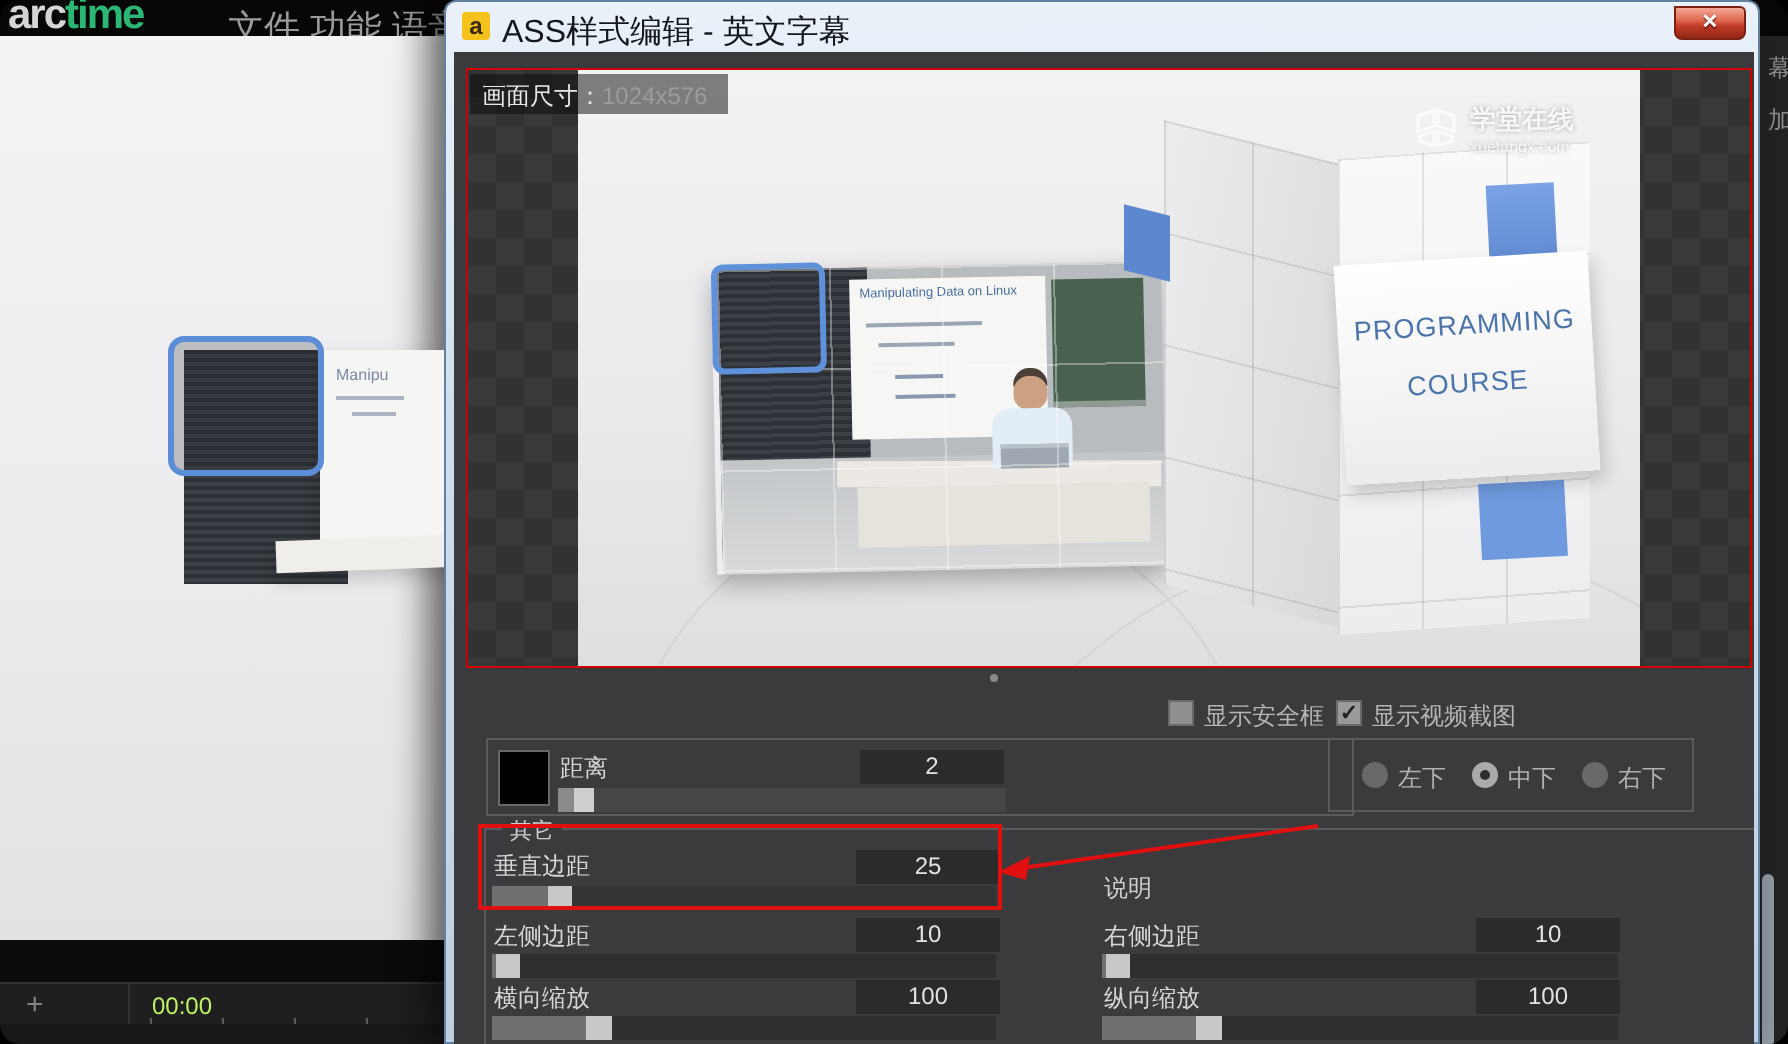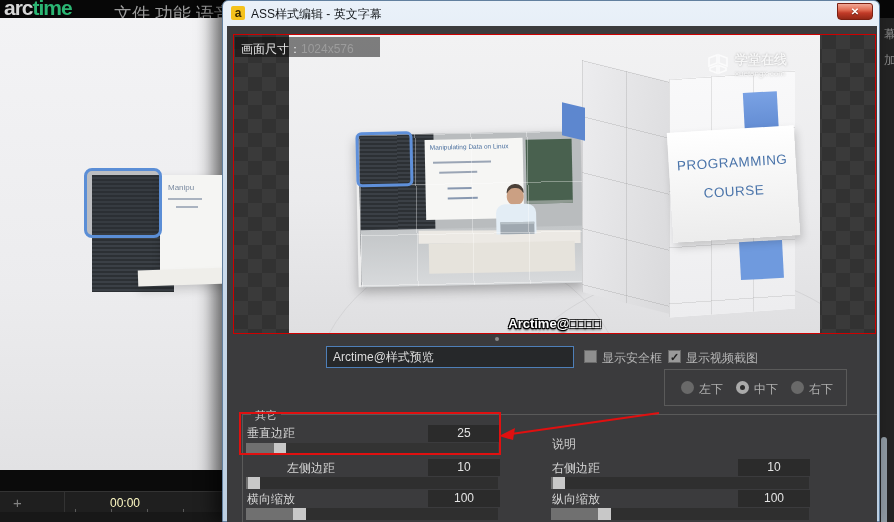--- a/index.html
+++ b/index.html
@@ -1,19 +1,19 @@
 <!DOCTYPE html>
 <html><head>
 <meta charset="utf-8">
 <style>
   * { margin:0; padding:0; box-sizing:border-box; }
   html,body { width:894px; height:522px; overflow:hidden; background:#000;
     font-family:"Liberation Sans", sans-serif; }
   .abs { position:absolute; }
-  #stage { position:relative; width:894px; height:522px; background:#0b0b0b; overflow:hidden; }
+  #stage { position:relative; width:894px; height:522px; background:#0b0b0b; overflow:hidden;border-radius:10px; }
 
   
   #topbar { left:0; top:0; width:894px; height:18px; background:#070707; }
   #logo { left:4px; top:-4px; font-size:21px; font-weight:bold; letter-spacing:-1px; }
   #logo .arc { color:#d6d6d6; } #logo .time { color:#2bb673; }
   .menu-item { top:2px; color:#9b9b9b; font-size:18px; }
   #menu-0 { left:114px; } #menu-1 { left:155px; } #menu-2 { left:196px; }
 
   #bpreview { left:0; top:18px; width:222px; height:452px; overflow:hidden;
     background:linear-gradient(180deg,#f3f3f5 0%,#ececee 60%,#e2e2e4 100%); }
@@ -29,49 +29,49 @@
   .bdesk { left:138px; top:251px; width:92px; height:16px; background:#efeeea; z-index:4;
     transform:rotate(-2deg); box-shadow:0 6px 8px rgba(0,0,0,.12); }
 
   
   #t-rowA { left:0; top:470px; width:222px; height:21px; background:#141414; }
   #t-time { left:-3px; top:3px; color:#e79a3c; font-size:13px; border-bottom:1px dotted #a87327; }
   #t-dot  { left:71px; top:4px; width:11px; height:11px; border-radius:50%; background:#3eb94e; }
   #t-rowB { left:0; top:491px; width:222px; height:21px; background:#1f1f1f; border-top:1px solid #333; }
   #t-plus { left:13px; top:2px; color:#828282; font-size:15px; }
   #t-div  { left:64px; top:0; width:1px; height:21px; background:#333; }
-  #t-ruler{ left:76px; top:4px; color:#fef9c3; font-size:12px;margin-left:34px; }
+  #t-ruler{ left:76px; top:4px; color:#bef264; font-size:12px; }
   .tick { top:509px; width:1px; height:5px; background:#5a5a5a; }
   #t-rowC { left:0; top:512px; width:222px; height:10px; background:#181818; }
 
   
   #rstrip { left:880px; top:18px; width:14px; height:504px; background:#232323; overflow:hidden; }
   .rfrag { left:4px; color:#8a8a8a; font-size:12px; }
   #rfrag-0 { top:8px; } #rfrag-1 { top:34px; }
   #rscroll { left:1px; top:419px; width:6px; height:103px; background:#8f9aa3; border-radius:3px; }
 
   
   #dlg { left:222px; top:0; width:658px; height:522px;
     background:linear-gradient(180deg,#eaf1f9 0%,#cfdeee 40%,#bccfe2 100%);
     border:1px solid #62809f; border-radius:6px 6px 0 0;
     box-shadow:-8px 0 18px rgba(0,0,0,.6); }
   #dlg-title-bar { left:0; top:0; width:100%; height:25px; }
   #dlg-icon { left:8px; top:5px; width:14px; height:14px; background:#f5c21c; color:#3a2a00;
     font-weight:bold; font-size:12px; text-align:center; line-height:14px; border-radius:2px; }
-  #dlg-title { left:28px; top:5px; font-size:12px; color:#14181c; }
+  #dlg-title { left:28px; top:5px; font-size:16px; color:#14181c; }
   #dlg-close { left:614px; top:2px; width:36px; height:17px; border-radius:0 3px 4px 4px;
     background:linear-gradient(180deg,#f2a896 0%,#e06a51 40%,#c03a27 60%,#932716 100%);
     border:1px solid #7c2012; color:#fff; font-size:10px; font-weight:bold;
     text-align:center; line-height:15px; text-shadow:0 1px 1px rgba(0,0,0,.5); }
   #dlg-client { left:4px; top:25px; width:650px; height:497px; background:#3b3b3d; overflow:hidden; }
 
   
   #pv { left:6px; top:8px; width:643px; height:300px; border:1px solid #cf0000; overflow:hidden;
     background:repeating-conic-gradient(#3a3a3a 0% 25%, #323232 0% 50%) 0 0/28px 28px; }
-  #chip { left:1px; top:2px; height:20px; padding:2px 26px 0 6px; background:rgba(8,8,8,.5); z-index:9; }
+  #chip { left:1px; top:2px; height:20px; padding:2px 10px 0 6px; background:rgba(8,8,8,.5); z-index:9; }
   #chip .lab { color:#e8e8e8; font-size:12px; } #chip .val { color:#9c9c9c; font-size:12px; }
   #video { left:55px; top:0; width:531px; height:298px; overflow:hidden;
     background:linear-gradient(180deg,#f2f2f3 0%,#ebebed 55%,#dfdfe1 100%); }
   .arc1 { left:20px; top:215px; width:320px; height:320px; border:1px solid #d4d4d6; border-radius:50%; }
   .arc2 { left:170px; top:235px; width:480px; height:480px; border:1px solid #d4d4d6; border-radius:50%; }
 
   
   #vscreen { left:68px; top:98px; width:225px; height:152px; background:#b9bcbe;
     transform:rotate(-1.2deg); box-shadow:0 5px 12px rgba(0,0,0,.28); border-left:3px solid #eee; }
   #vwall { left:0; top:0; width:75px; height:150px;
@@ -160,21 +160,21 @@
     width:5px; height:5px; border-radius:50%; background:#2d2d2d; }
   .rlab { top:11px; color:#b0b0b0; font-size:12px; }
   #r0 { left:16px; } #r0-lab { left:34px; } #r1 { left:71px; } #r1-lab { left:89px; }
   #r2 { left:126px; } #r2-lab { left:144px; }
 
   
   #vm-lab { left:20px; top:399px; } #vm-val { left:201px; top:399px; }
   #vm-sl  { left:19px; top:417px; width:252px; background:#333; }
   #vm-sl .sl-fill { width:28px; } #vm-sl .sl-hndl { left:28px; }
   #note-lab { left:325px; top:410px; color:#cfcfcf; font-size:12px; }
-  #lm-lab { left:20px; top:434px;margin-left:40px; } #lm-val { left:201px; top:433px; }
+  #lm-lab { left:20px; top:434px; } #lm-val { left:201px; top:433px; }
   #lm-sl  { left:19px; top:451px; width:252px; } #lm-sl .sl-fill { width:2px; } #lm-sl .sl-hndl { left:2px; }
   #rm-lab { left:325px; top:434px; } #rm-val { left:511px; top:433px; }
   #rm-sl  { left:324px; top:451px; width:258px; } #rm-sl .sl-fill { width:2px; } #rm-sl .sl-hndl { left:2px; }
   #hs-lab { left:20px; top:465px; } #hs-val { left:201px; top:464px; }
   #hs-sl  { left:19px; top:482px; width:252px; } #hs-sl .sl-fill { width:47px; } #hs-sl .sl-hndl { left:47px; width:13px; }
   #vs-lab { left:325px; top:465px; } #vs-val { left:511px; top:464px; }
   #vs-sl  { left:324px; top:482px; width:258px; } #vs-sl .sl-fill { width:47px; } #vs-sl .sl-hndl { left:47px; width:13px; }
 
   
   #ann-rect { left:12px; top:386px; width:262px; height:43px; border:2px solid #e01010; z-index:20; }
@@ -277,36 +277,43 @@
                 <path d="M3 15 L10 12.5 L10 20 L3 17.5 Z"></path>
                 <path d="M12 12.5 L19 15 L19 17.5 L12 20 Z"></path>
               </g>
             </svg>
             <div>
               <div class="wn">学堂在线</div>
               <div class="wd">xuetangx.com</div>
             </div>
           </div>
 
-          <div id="vsub" class="abs">Arctime@□□□□</div>
         </div>
 
         <div id="chip" class="abs">
           <span class="lab">画面尺寸：</span><span class="val">1024x576</span>
         </div>
       </div>
 
       <div id="pvdot" class="abs"></div>
 
-      <input id="stxt" class="abs" value="Arctime@样式预览" style="">
       <div id="cb1" class="abs cbox"></div>
       <span id="cb1-lab" class="abs cblab">显示安全框</span>
       <div id="cb2" class="abs cbox">✓</div>
       <span id="cb2-lab" class="abs cblab">显示视频截图</span>
 
+      <div id="g-dist" class="abs gbox">
+        <div id="swatch" class="abs"></div>
+        <span id="dist-lab" class="abs flabel">距离</span>
+        <div id="dist-val" class="abs vfield">2</div>
+        <div id="dist-sl" class="abs slider">
+          <div class="sl-fill"></div>
+          <div class="sl-hndl"></div>
+        </div>
+      </div>
 
       <div id="g-align" class="abs gbox">
         <div id="r0" class="abs radio"></div>
         <span id="r0-lab" class="abs rlab">左下</span>
         <div id="r1" class="abs radio sel"></div>
         <span id="r1-lab" class="abs rlab">中下</span>
         <div id="r2" class="abs radio"></div>
         <span id="r2-lab" class="abs rlab">右下</span>
       </div>
 

